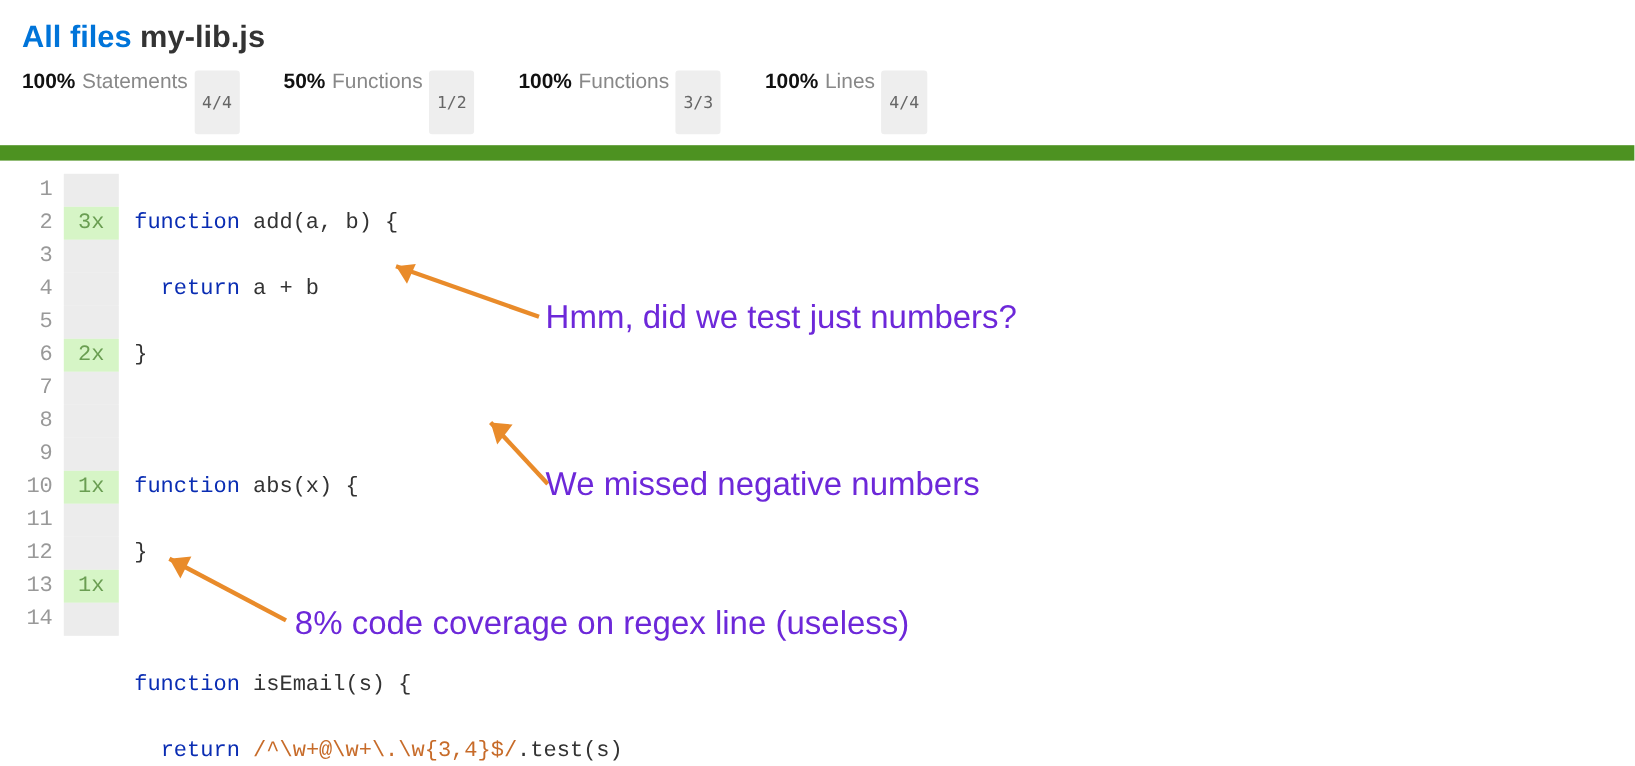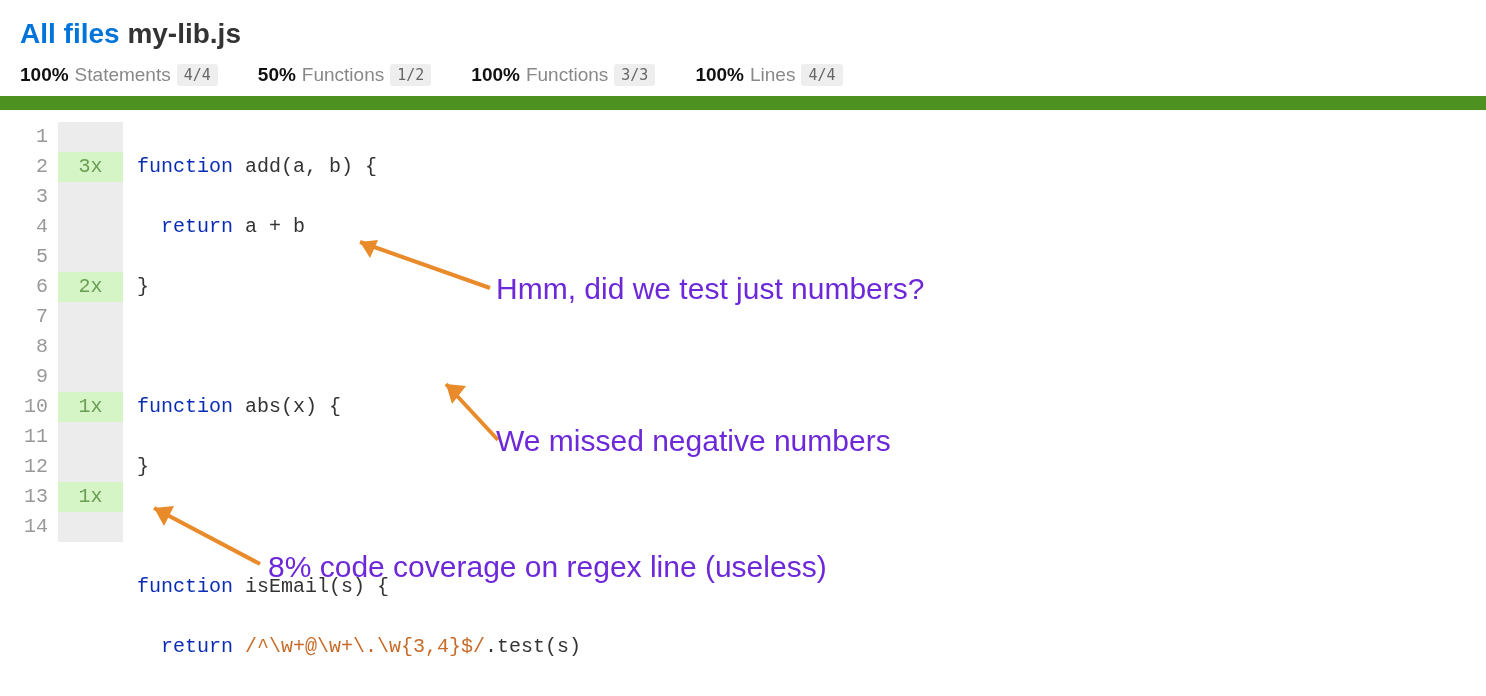--- a/index.html
+++ b/index.html
@@ -44,21 +44,21 @@
     color: #111;
   }
   .stat .label {
     color: #888;
     font-weight: 400;
   }
   .stat .frac {
     background: #eee;
     color: #666;
     font-size: 15px;
-    padding: 2px 7px;
+    padding: 20px 7px;
     border-radius: 3px;
     font-family: Menlo, Consolas, monospace;
   }
   .green-bar {
     height: 14px;
     background: #4d9221;
     width: 100%;
   }
   .code-area {
     display: flex;
@@ -74,21 +74,21 @@
     padding-right: 6px;
     user-select: none;
   }
   .lineno-col div { padding: 0 4px; }
   .count-col {
     text-align: center;
     user-select: none;
     margin-right: 14px;
   }
   .count-col div {
-    width: 65px;
+    width: 50px;
     color: #777;
   }
   .count-col div.hit {
     background: #d6f5c6;
     color: #6a9e52;
   }
   .count-col div.empty {
     background: #ececec;
   }
   .src-col { white-space: pre; color: #333; }

